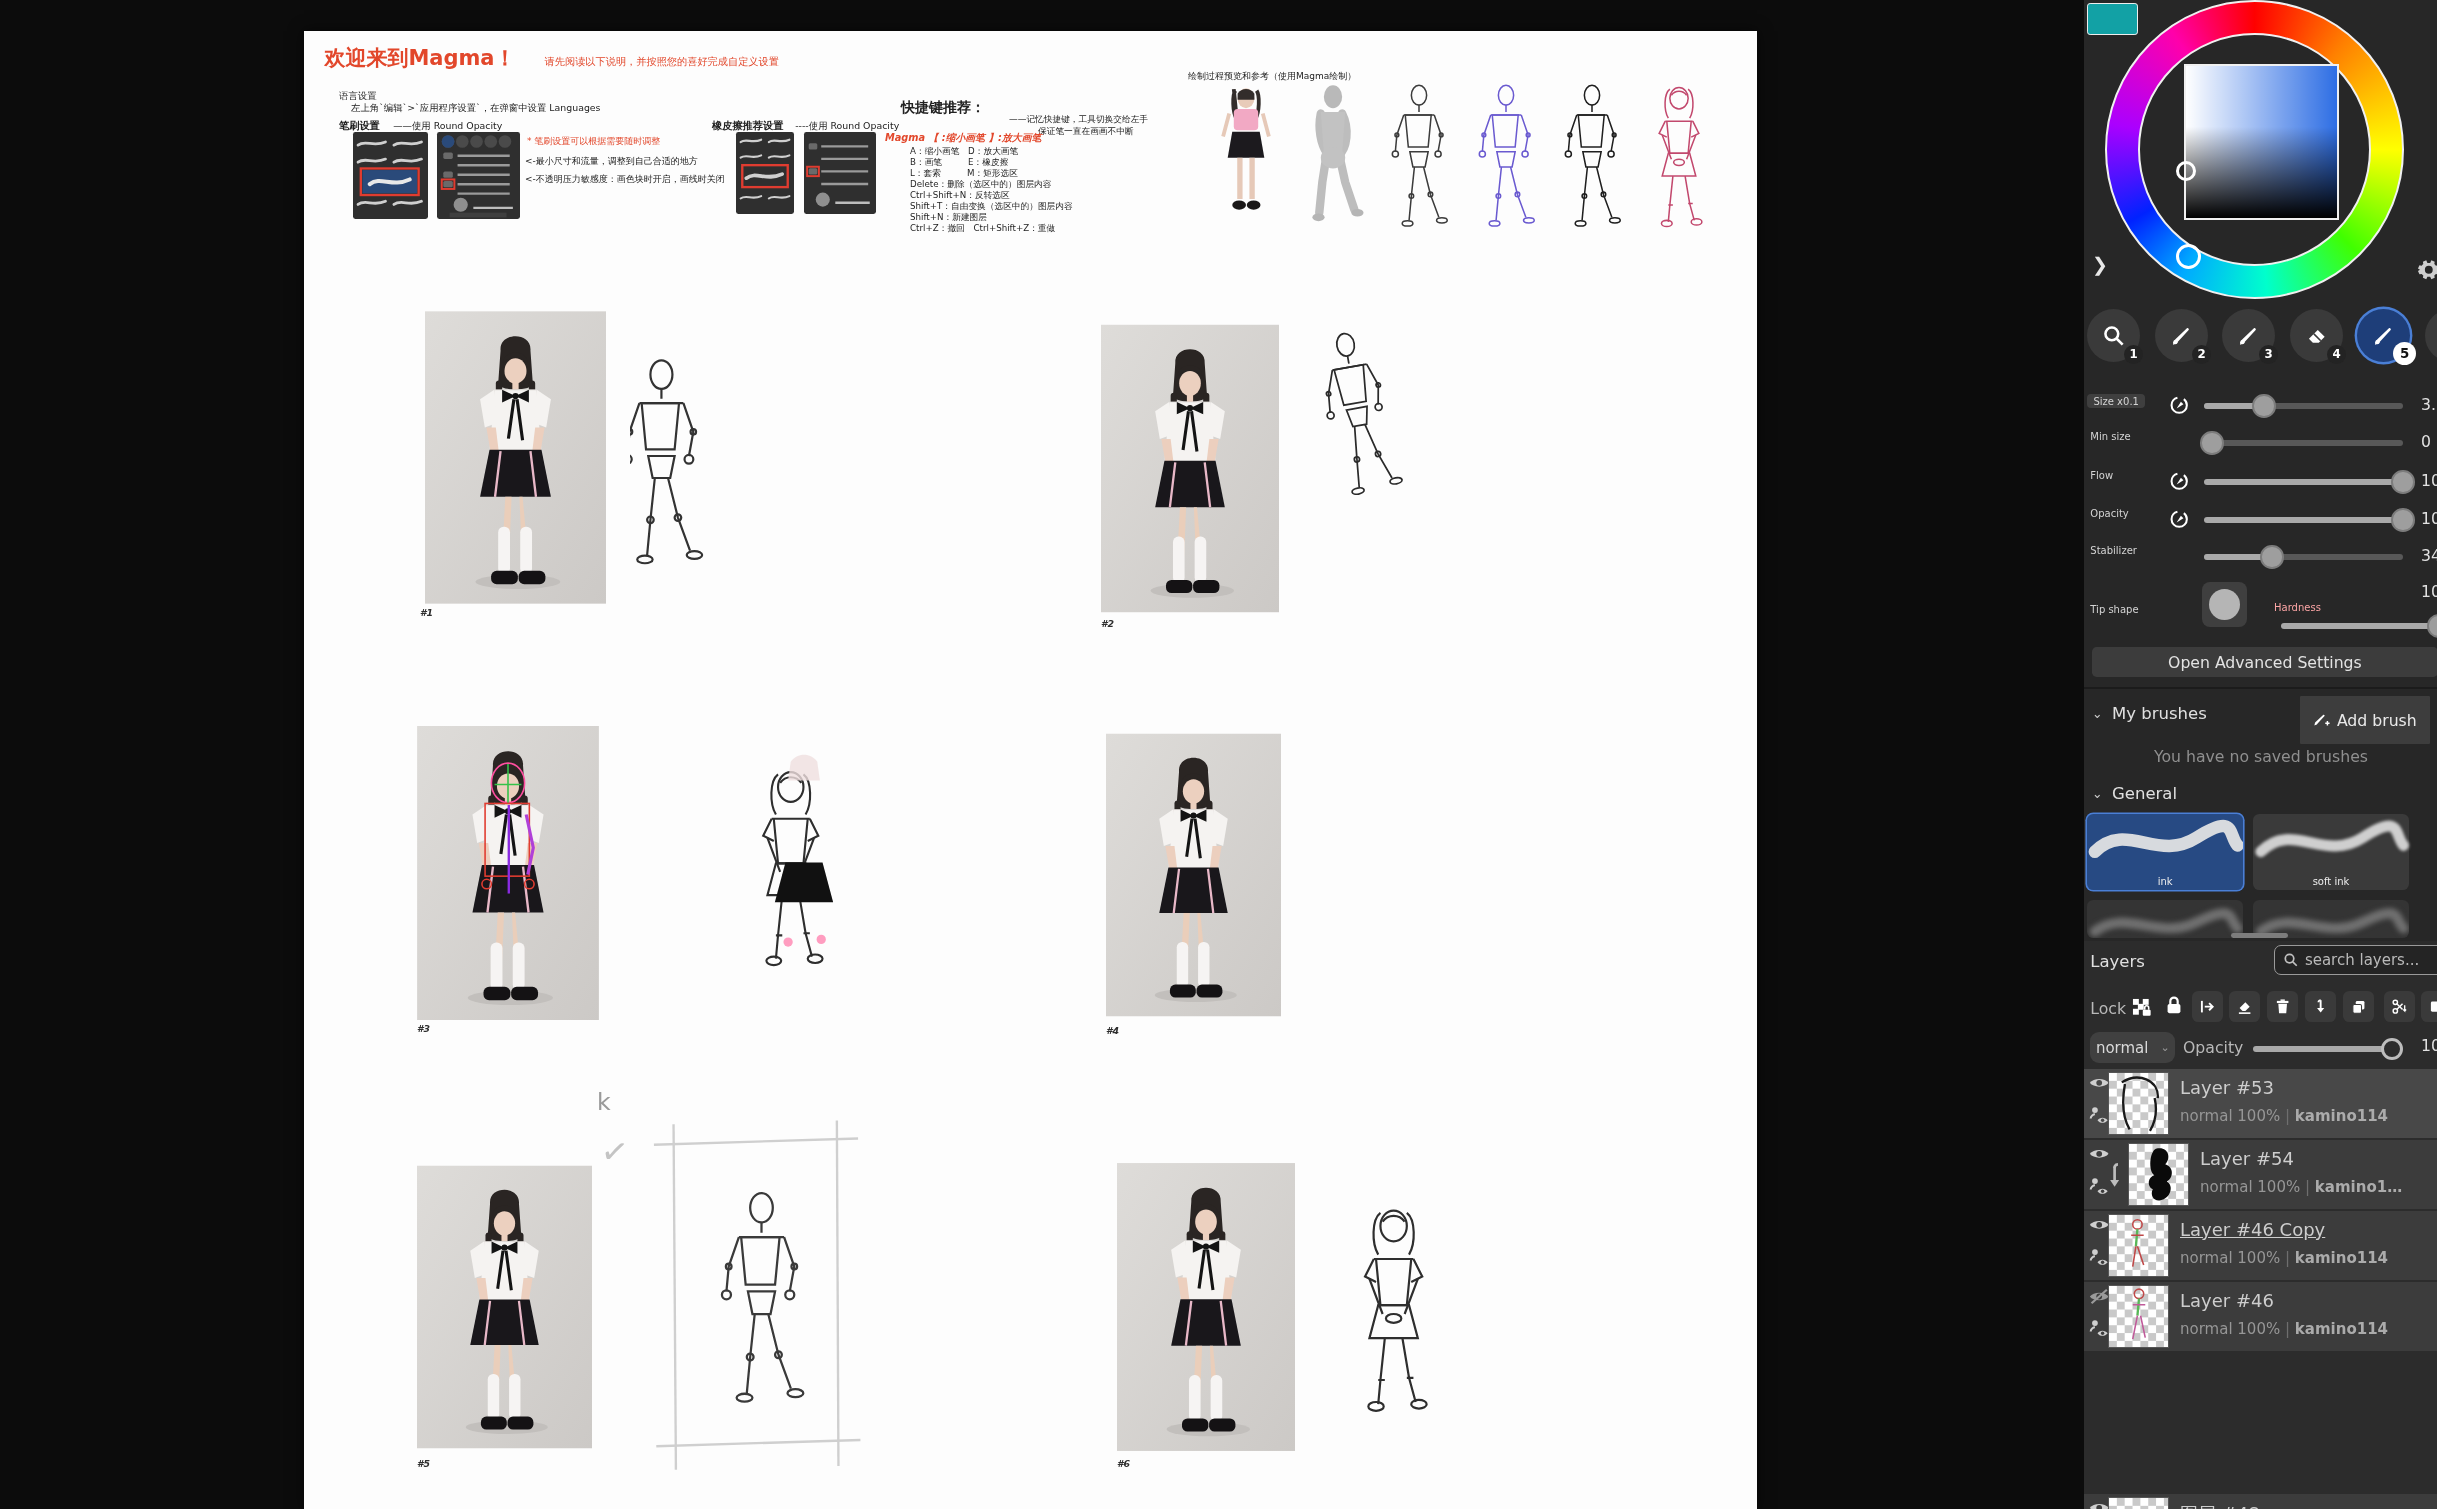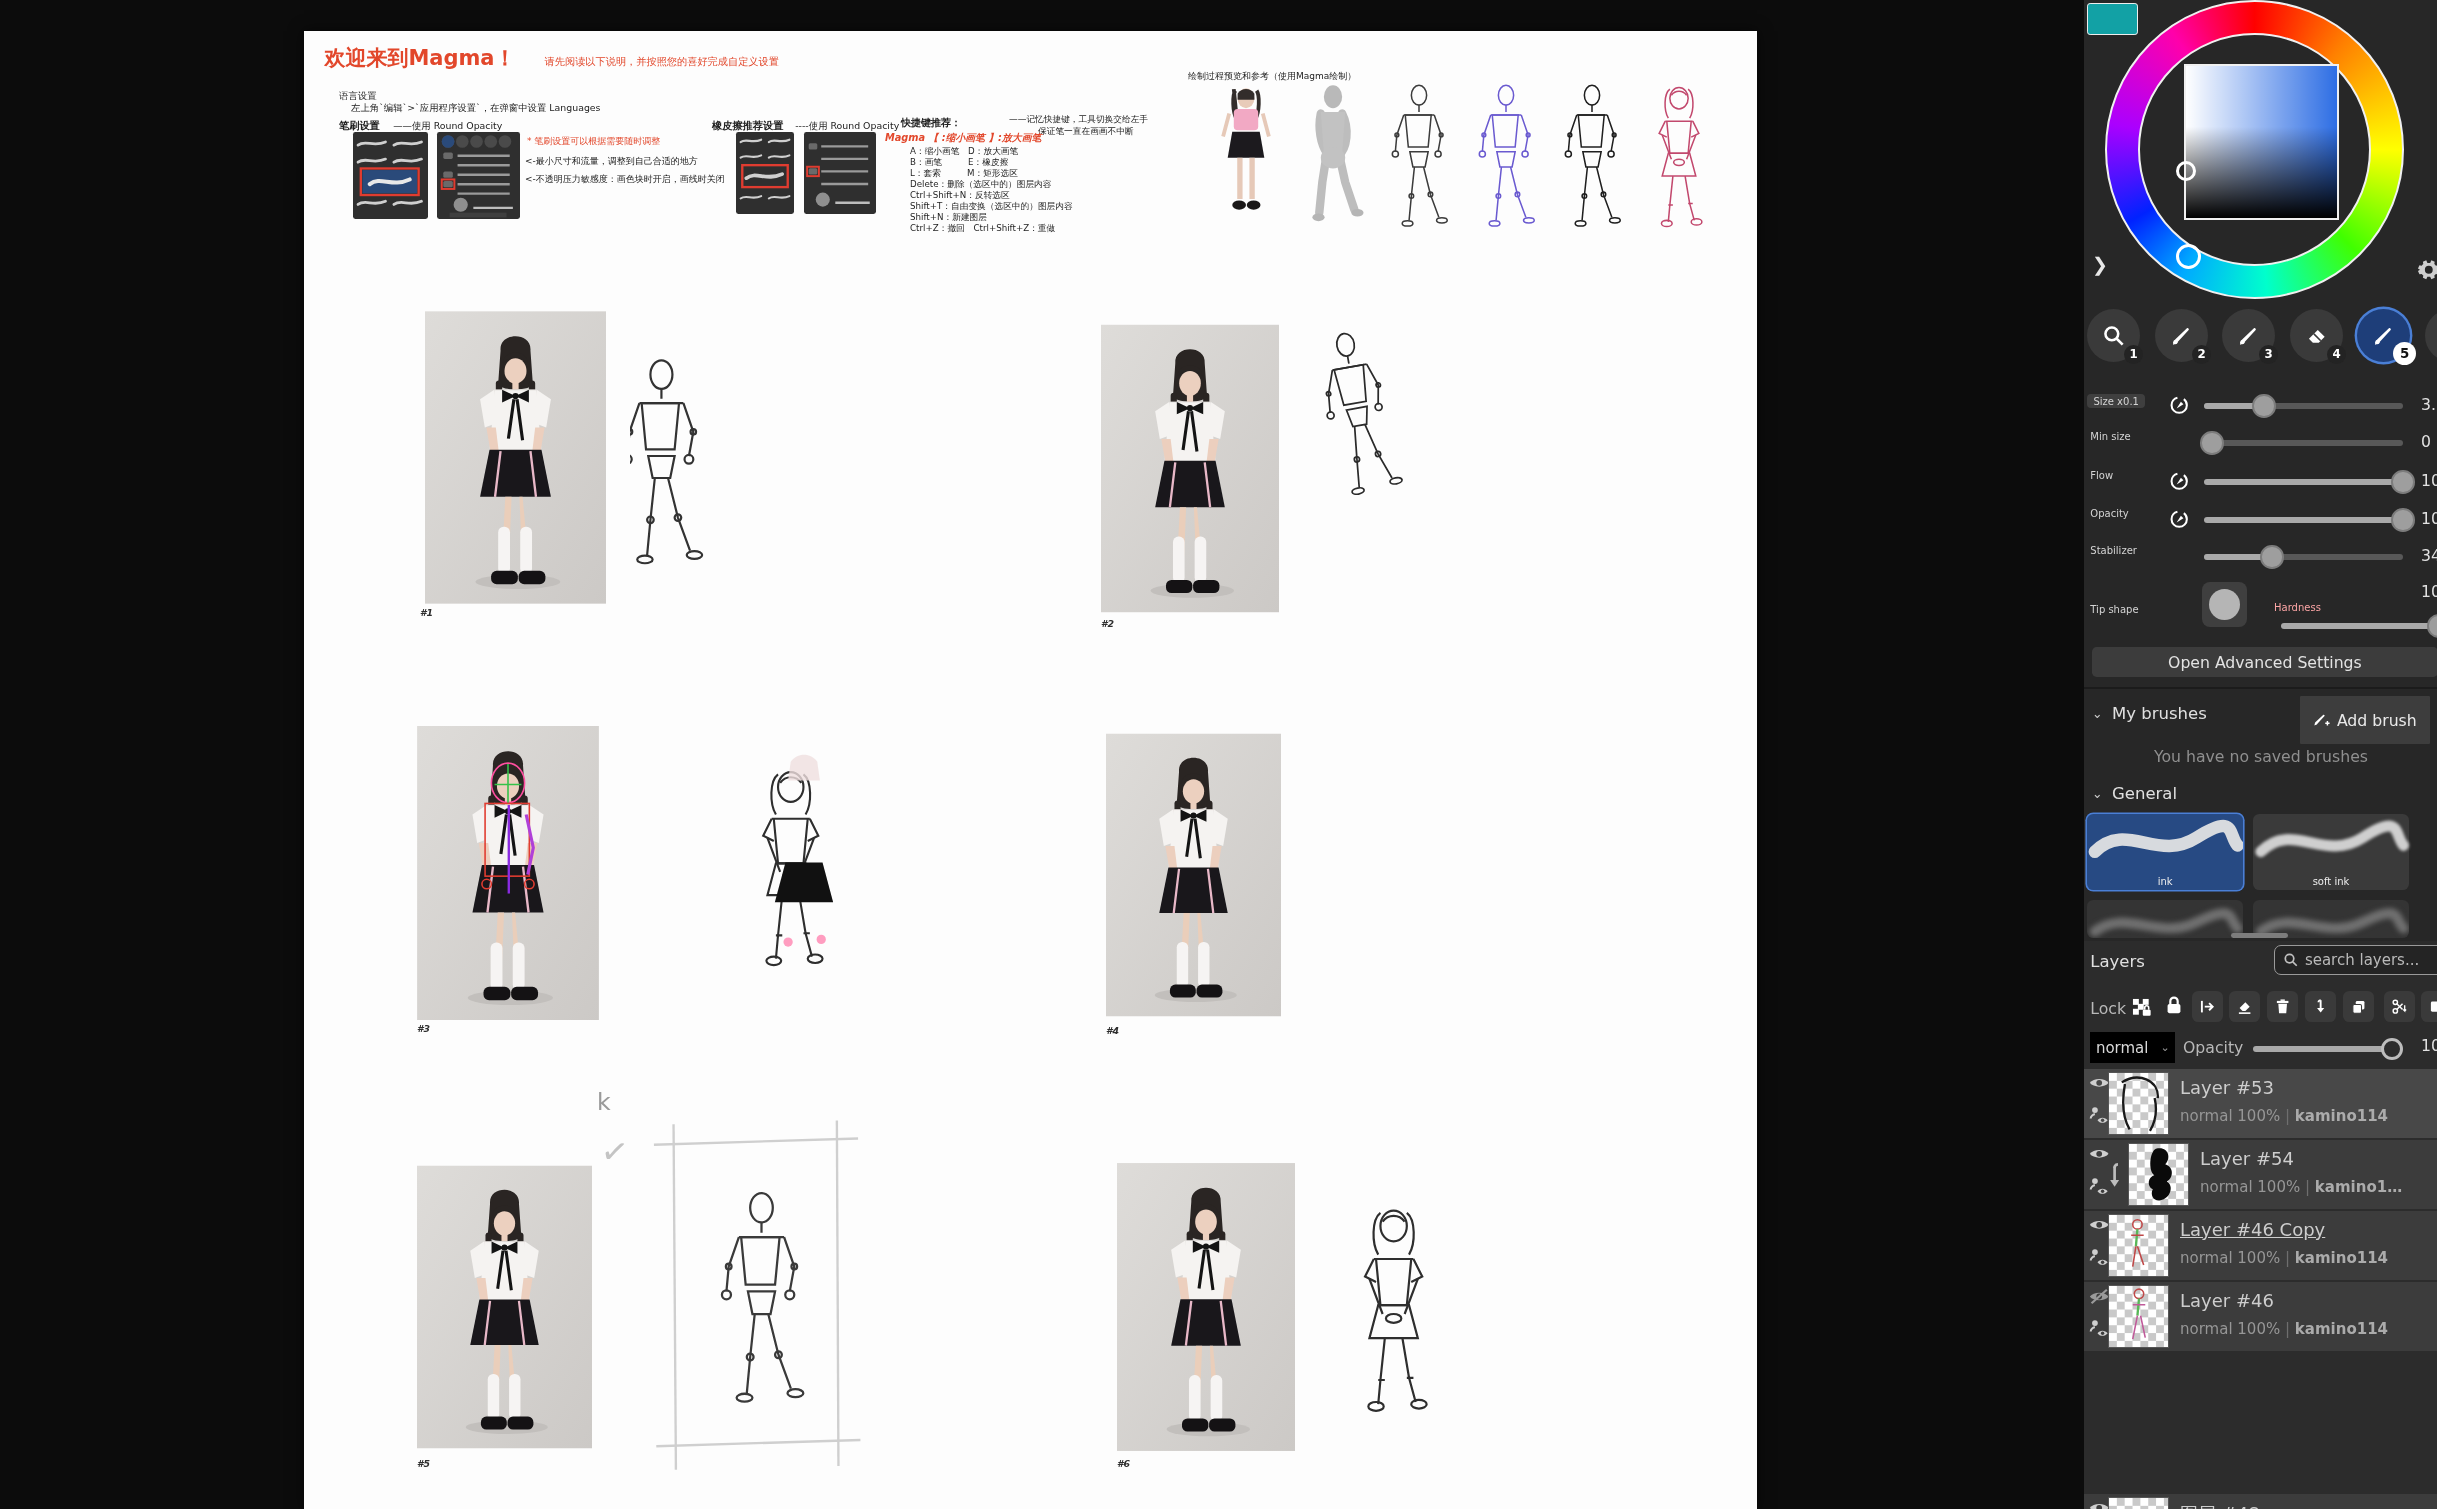--- a/index.html
+++ b/index.html
@@ -220,21 +220,21 @@
       <g fill="#6a6a6a">
           <rect x="6" y="14" width="11" height="8" rx="2"></rect>
           <rect x="6" y="46" width="11" height="8" rx="2"></rect>
         </g>
       <rect x="4" y="44" width="15" height="12" stroke="#e03c30" stroke-width="2.5" fill="none"></rect>
       <circle cx="24" cy="86" r="9" fill="#8f8f8f"></circle>
         <line x1="40" y1="90" x2="84" y2="90" stroke="#bdbdbd" stroke-width="3"></line>
     </svg>
   </div>
 
-  <div class="abs ink" style="left:597px;top:85px;font-size:10px;font-weight:bold">快捷键推荐：</div>
+  <div class="abs ink" style="left:597px;top:68px;font-size:14px;font-weight:bold">快捷键推荐：</div>
   <div class="abs ink" style="left:705px;top:83px;font-size:8.7px">——记忆快捷键，工具切换交给左手</div>
   <div class="abs ink" style="left:734px;top:95px;font-size:8.7px">保证笔一直在画画不中断</div>
   <div class="abs red" style="left:581px;top:101px;font-size:9.8px;font-style:italic;font-weight:bold">Magma 【 :缩小画笔  】:放大画笔</div>
   <div class="abs" style="left:606px;top:115px">
     <div class="shline">A：缩小画笔　D：放大画笔</div>
     <div class="shline">B：画笔　　　E：橡皮擦</div>
     <div class="shline">L：套索　　　M：矩形选区</div>
     <div class="shline">Delete：删除（选区中的）图层内容</div>
     <div class="shline">Ctrl+Shift+N：反转选区</div>
     <div class="shline">Shift+T：自由变换（选区中的）图层内容</div>
@@ -559,21 +559,21 @@
         <path d="M8 8l8 8M8 16L16 8" stroke="#fff" stroke-width="2"></path>
         <path d="M19 10v8l-2-2m2 2l2-2" stroke="#fff" stroke-width="1.8" fill="none"></path>
       </svg>
   </div>
   <div class="lockbtn" style="left:337px;top:991px">
     <svg width="17.3" height="17.3" viewBox="0 0 24 24">
         <rect x="4" y="5" width="16" height="14" rx="2" fill="#fff"></rect>
       </svg>
   </div>
 
-  <div class="abs" style="left:6.3px;top:1032px;width:85px;height:31px;background:#000000;border-radius:0;display:flex;align-items:center;justify-content:center;gap:12px">
+  <div class="abs" style="left:6.3px;top:1032px;width:85px;height:31px;background:#404040;border-radius:9px;display:flex;align-items:center;justify-content:center;gap:12px">
     <span style="font-size:15px;color:#d9d9d9">normal</span>
     <span style="font-size:11px;color:#9a9a9a">⌄</span>
   </div>
   <span class="abs" style="left:99px;top:1038px;font-size:15.7px;color:#b9b9b9">Opacity</span>
   <div class="fill abs" style="left:169px;top:1046px;width:138px"></div>
   <div class="abs" style="left:297px;top:1038px;width:22px;height:22px;border-radius:50%;background:#2c2c2c;border:3.1px solid #bdbdbd;box-sizing:border-box"></div>
   <span class="sval abs" style="left:337px;top:1036px">100</span>
 
   <div class="lrow" style="top:1069px;background:#484848">
     <svg class="abs" style="left:4.7px;top:6.3px" width="20.4" height="15.7" viewBox="0 0 24 16">

